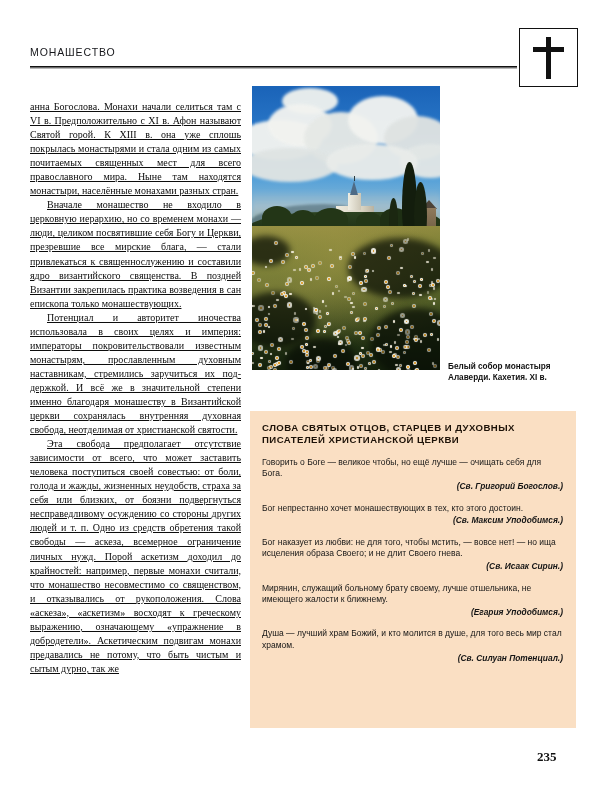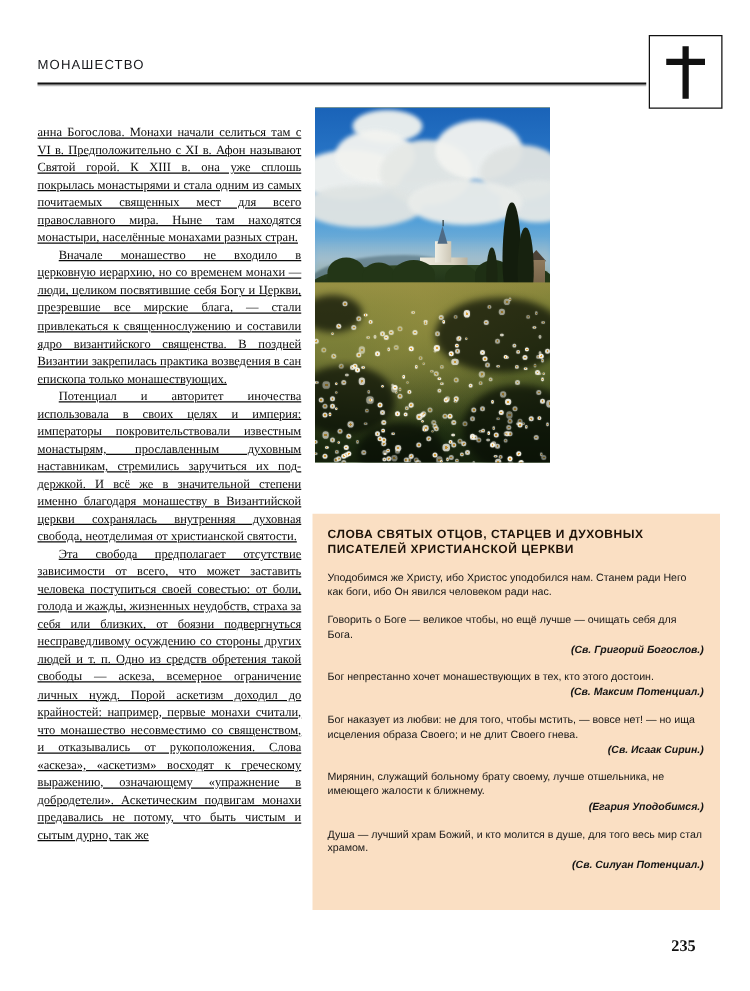--- a/index.html
+++ b/index.html
@@ -626,35 +626,33 @@
         <div class="daisy" style="left: 51.77px; top: 179.293px; opacity: 0.77;"></div>
         <div class="daisy sm" style="left: 158.23px; top: 188.937px; opacity: 0.76;"></div>
         <div class="daisy" style="left: 114.083px; top: 265.117px; opacity: 0.53;"></div>
         <div class="daisy sm" style="left: 180.677px; top: 200.919px; opacity: 0.69;"></div>
         <div class="daisy" style="left: 25.2511px; top: 274.638px; opacity: 0.98;"></div>
         <div class="daisy" style="left: 61.7853px; top: 221.742px; opacity: 0.96;"></div>
         <div class="daisy sm" style="left: 104.867px; top: 280.117px; opacity: 0.86;"></div>
       </div>
   </div>
 
+  <div class="caption">Белый собор монастыря Алаверди. Кахетия. XI в.</div>
 
   <div class="quotebox">
     <div class="quotebox-inner">
       <div class="qb-title">СЛОВА СВЯТЫХ ОТЦОВ, СТАРЦЕВ И ДУХОВНЫХ ПИСАТЕЛЕЙ ХРИСТИАНСКОЙ ЦЕРКВИ</div>
 
-      <div class="quote">
-        <span>Уподобимся же Христу, ибо Христос уподобился нам. Станем ради Него как боги, ибо Он явился человеком ради нас.</span>
-      </div>
       <div class="quote">
         <span>Говорить о Боге — великое чтобы, но ещё лучше — очищать себя для Бога.</span>
         <span class="attrib">(Св. Григорий Богослов.)</span>
       </div>
       <div class="quote">
         <span>Бог непрестанно хочет монашествующих в тех, кто этого достоин.</span>
-        <span class="attrib">(Св. Максим Потенциал.)</span>
+        <span class="attrib">(Св. Максим Уподобимся.)</span>
       </div>
       <div class="quote">
         <span>Бог наказует из любви: не для того, чтобы мстить, — вовсе нет! — но ища исцеления образа Своего; и не длит Своего гнева.</span>
         <span class="attrib">(Св. Исаак Сирин.)</span>
       </div>
       <div class="quote">
         <span>Мирянин, служащий больному брату своему, лучше отшельника, не имеющего жалости к ближнему.</span>
         <span class="attrib">(Егария Уподобимся.)</span>
       </div>
       <div class="quote">

